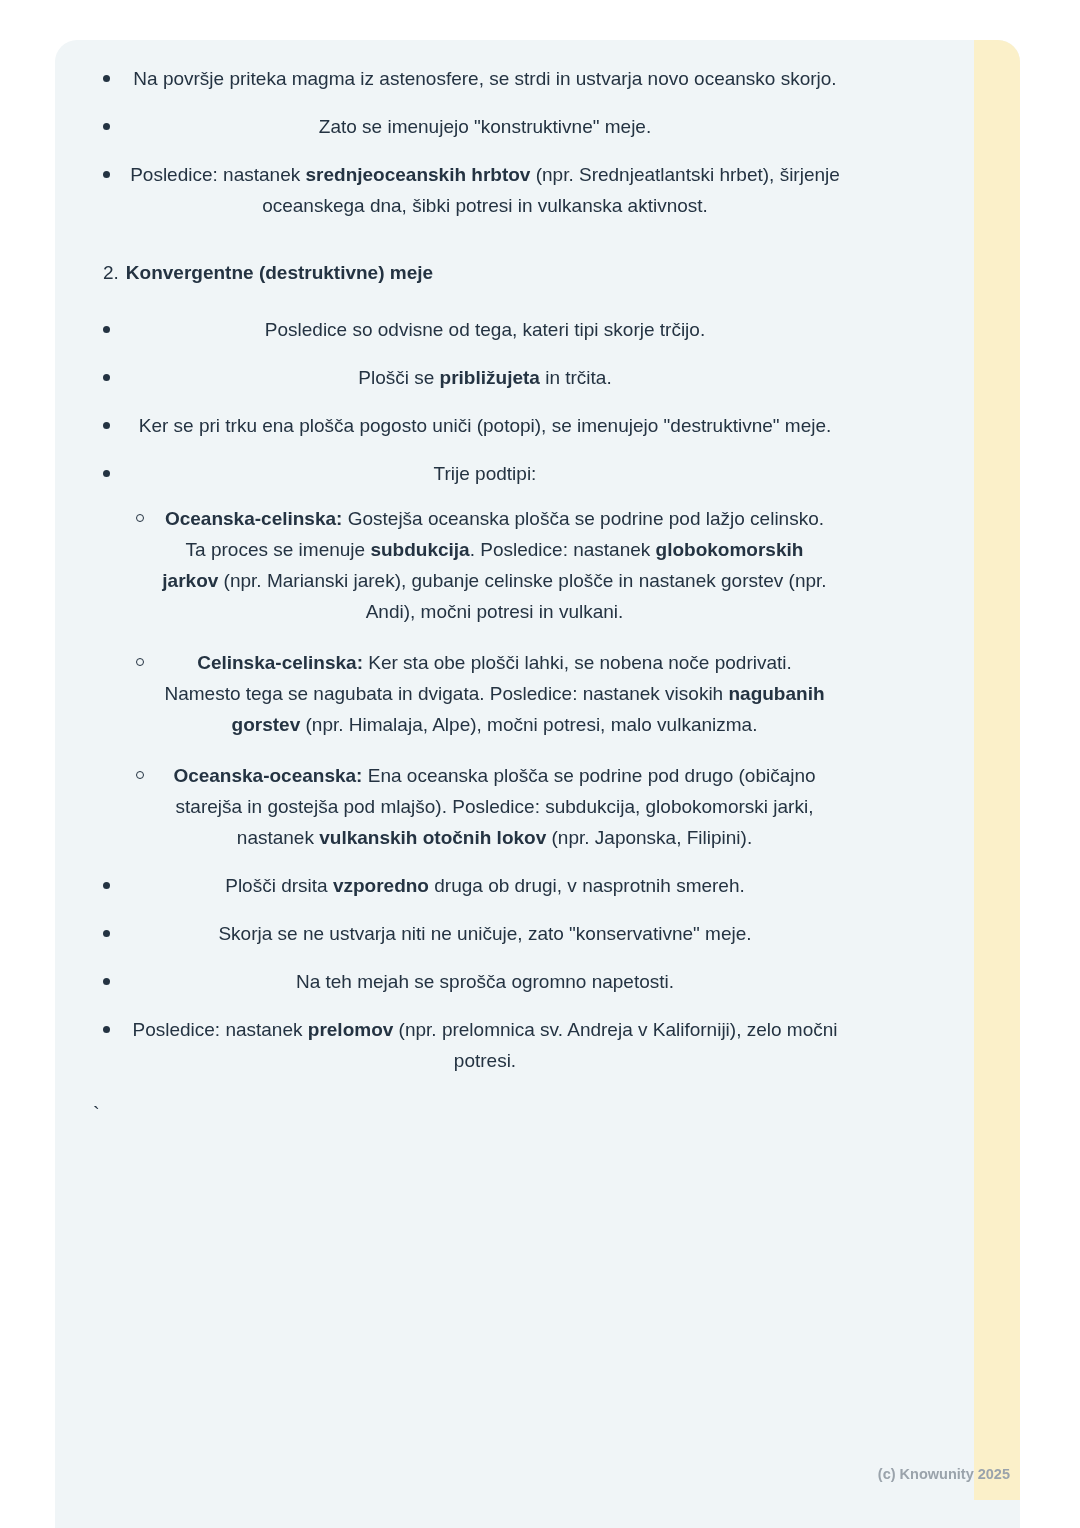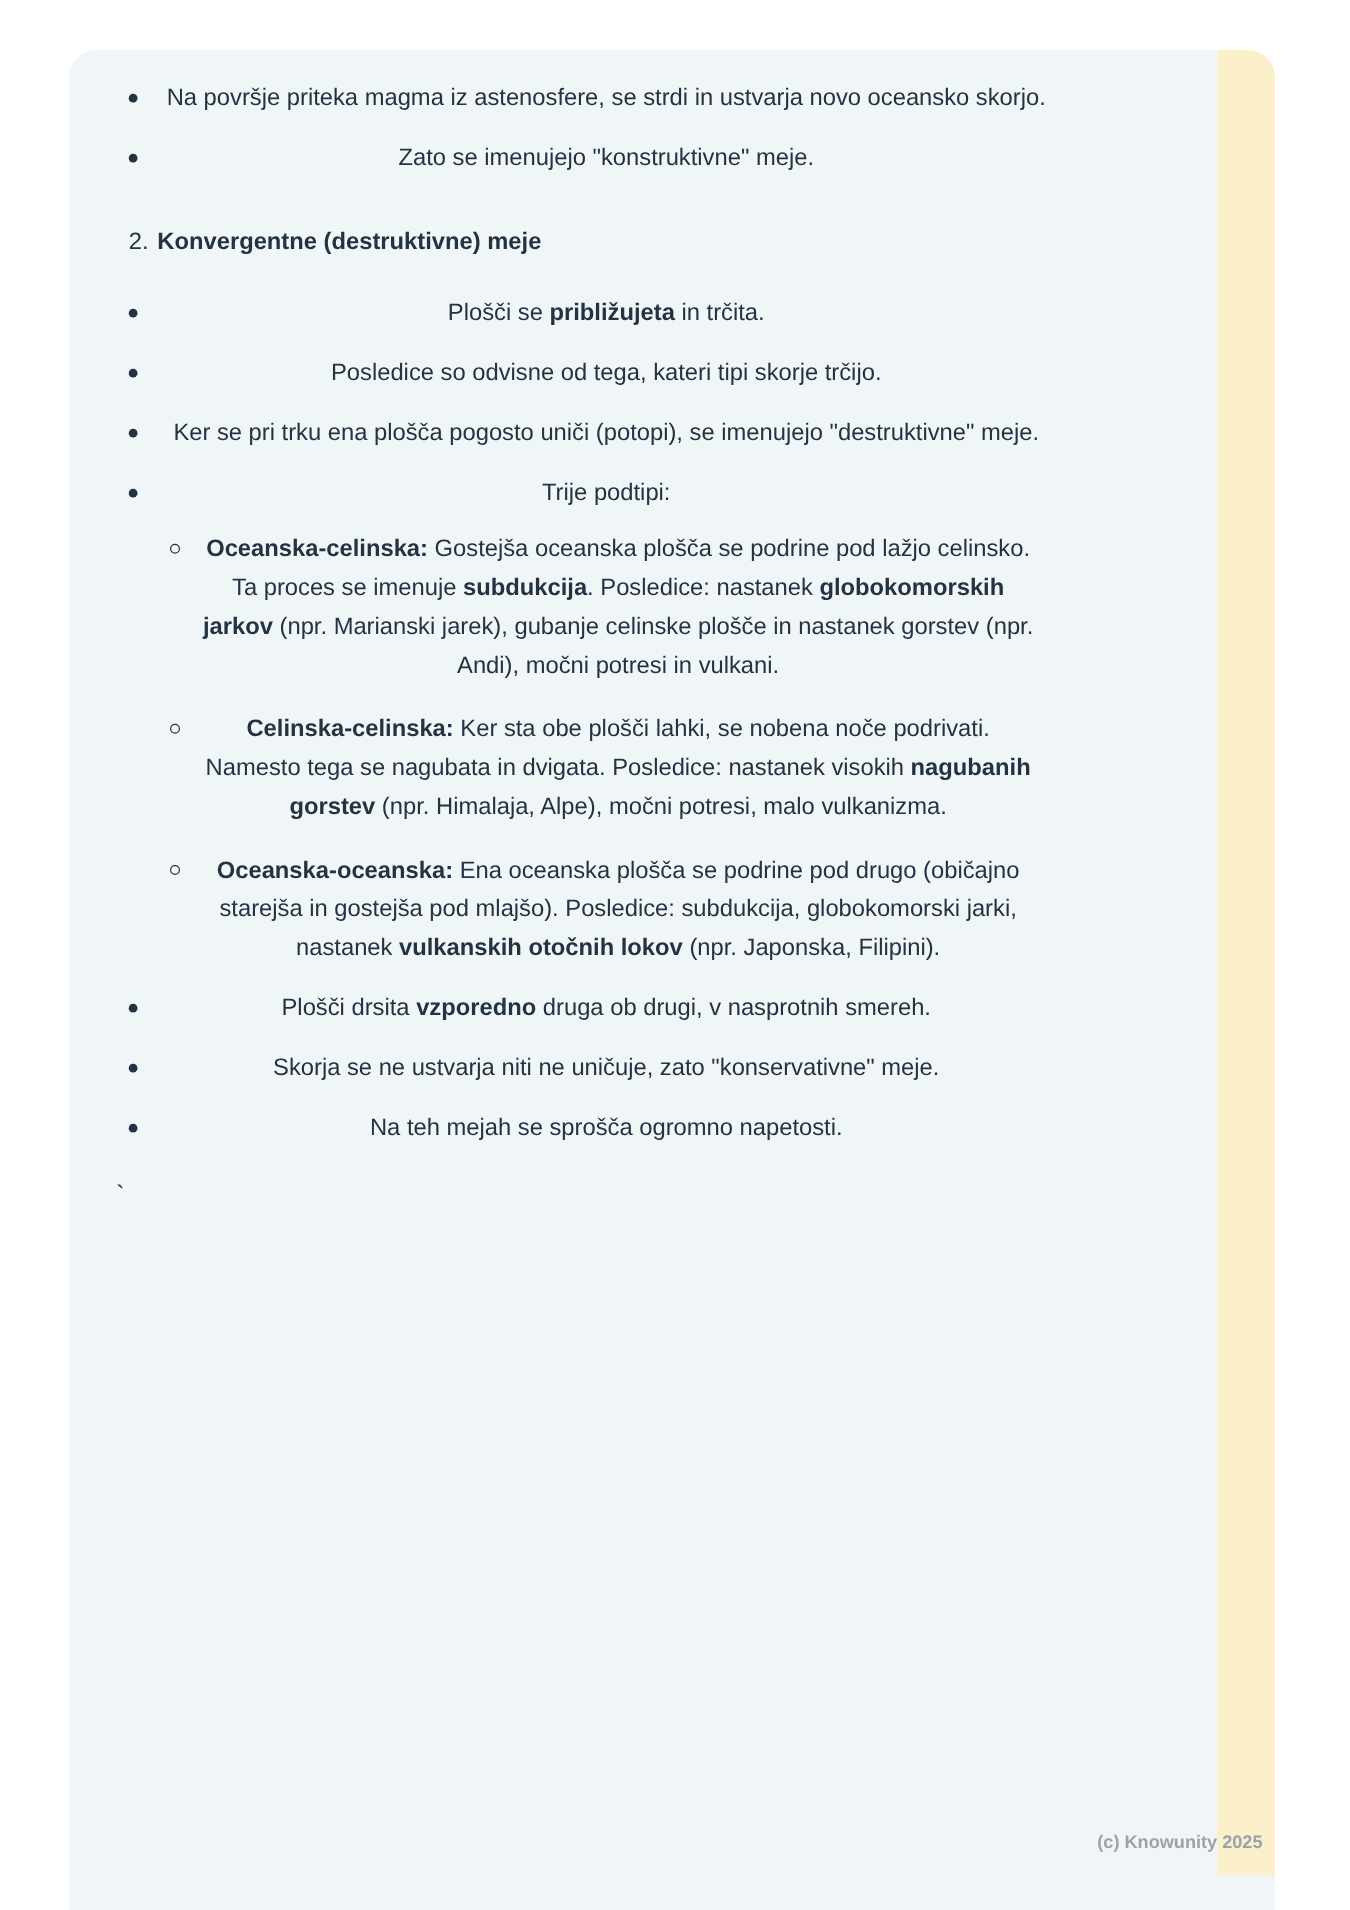--- a/index.html
+++ b/index.html
@@ -60,43 +60,45 @@
 <body>
 
 <div class="card">
   <div class="stripe"></div>
 
   <div class="content">
 
     <ul class="list">
         <li><span class="marker disc"></span><span class="li-text"><span>Na površje priteka magma iz astenosfere, se strdi in ustvarja novo oceansko skorjo.</span></span></li>
         <li><span class="marker disc"></span><span class="li-text"><span>Zato se imenujejo "konstruktivne" meje.</span></span></li>
+        <li><span class="marker disc"></span><span class="li-text"><span>Posledice: nastanek </span><b>srednjeoceanskih hrbtov</b><span> (npr. Srednjeatlantski hrbet), širjenje oceanskega dna, šibki potresi in vulkanska aktivnost.</span></span></li>
       </ul>
 
     <div class="section">
       <div class="section-heading">
         <span class="num">2.</span><span class="title">Konvergentne (destruktivne) meje</span>
       </div>
       <ul class="list">
+          <li><span class="marker disc"></span><span class="li-text"><span>Posledice so odvisne od tega, kateri tipi skorje trčijo.</span></span></li>
           <li><span class="marker disc"></span><span class="li-text"><span>Plošči se </span><b>približujeta</b><span> in trčita.</span></span></li>
-          <li><span class="marker disc"></span><span class="li-text"><span>Posledice so odvisne od tega, kateri tipi skorje trčijo.</span></span></li>
           <li><span class="marker disc"></span><span class="li-text"><span>Ker se pri trku ena plošča pogosto uniči (potopi), se imenujejo "destruktivne" meje.</span></span></li>
           <li><span class="marker disc"></span><span class="li-text"><span>Trije podtipi:</span></span><ul class="sub-list">
               <li><span class="marker circle"></span><span class="li-text"><b>Oceanska-celinska:</b><span> Gostejša oceanska plošča se podrine pod lažjo celinsko. Ta proces se imenuje </span><b>subdukcija</b><span>. Posledice: nastanek </span><b>globokomorskih jarkov</b><span> (npr. Marianski jarek), gubanje celinske plošče in nastanek gorstev (npr. Andi), močni potresi in vulkani.</span></span></li>
               <li><span class="marker circle"></span><span class="li-text"><b>Celinska-celinska:</b><span> Ker sta obe plošči lahki, se nobena noče podrivati. Namesto tega se nagubata in dvigata. Posledice: nastanek visokih </span><b>nagubanih gorstev</b><span> (npr. Himalaja, Alpe), močni potresi, malo vulkanizma.</span></span></li>
               <li><span class="marker circle"></span><span class="li-text"><b>Oceanska-oceanska:</b><span> Ena oceanska plošča se podrine pod drugo (običajno starejša in gostejša pod mlajšo). Posledice: subdukcija, globokomorski jarki, nastanek </span><b>vulkanskih otočnih lokov</b><span> (npr. Japonska, Filipini).</span></span></li>
             </ul></li>
         </ul>
     </div>
 
     <div class="section">
       <ul class="list">
           <li><span class="marker disc"></span><span class="li-text"><span>Plošči drsita </span><b>vzporedno</b><span> druga ob drugi, v nasprotnih smereh.</span></span></li>
           <li><span class="marker disc"></span><span class="li-text"><span>Skorja se ne ustvarja niti ne uničuje, zato "konservativne" meje.</span></span></li>
           <li><span class="marker disc"></span><span class="li-text"><span>Na teh mejah se sprošča ogromno napetosti.</span></span></li>
+          <li><span class="marker disc"></span><span class="li-text"><span>Posledice: nastanek </span><b>prelomov</b><span> (npr. prelomnica sv. Andreja v Kaliforniji), zelo močni potresi.</span></span></li>
         </ul>
     </div>
 
     <div class="stray">`</div>
   </div>
 
   <div class="footer">(c) Knowunity 2025</div>
 </div>
 
 </body></html>

